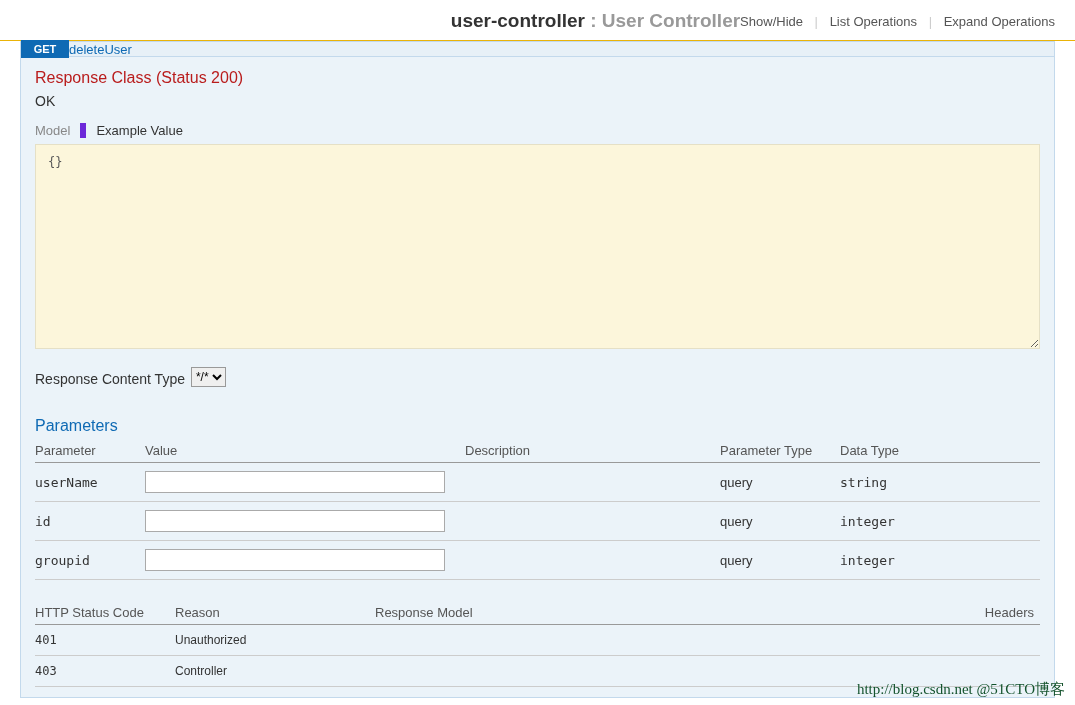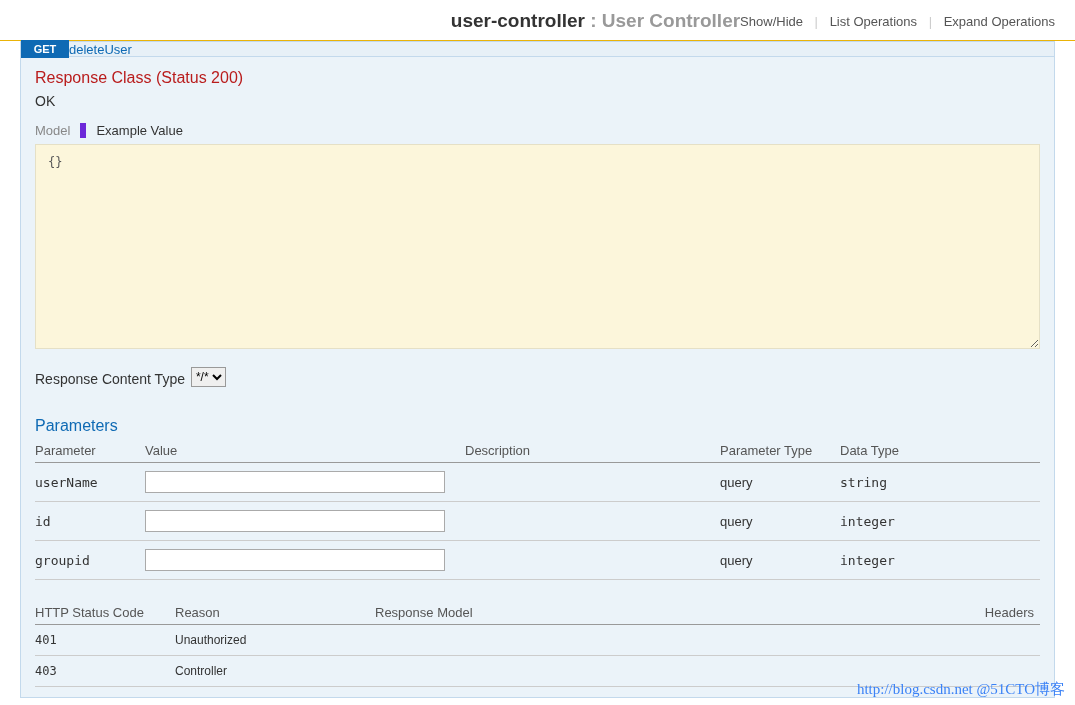--- a/index.html
+++ b/index.html
@@ -162,21 +162,21 @@
     border-bottom: 1px solid #ccc;
     font-size: 12px;
     font-family: monospace;
   }
   table.respmsg td.reason { font-family: "Helvetica Neue", Helvetica, Arial, sans-serif; }
 
   .watermark {
     position: fixed;
     bottom: 6px;
     right: 10px;
-    color: #3b82f6;
+    color: #14532d;
     font-size: 15px;
     font-family: serif;
     pointer-events: none;
   }
 </style>
 </head>
 <body>
 
 <div class="container">
 

